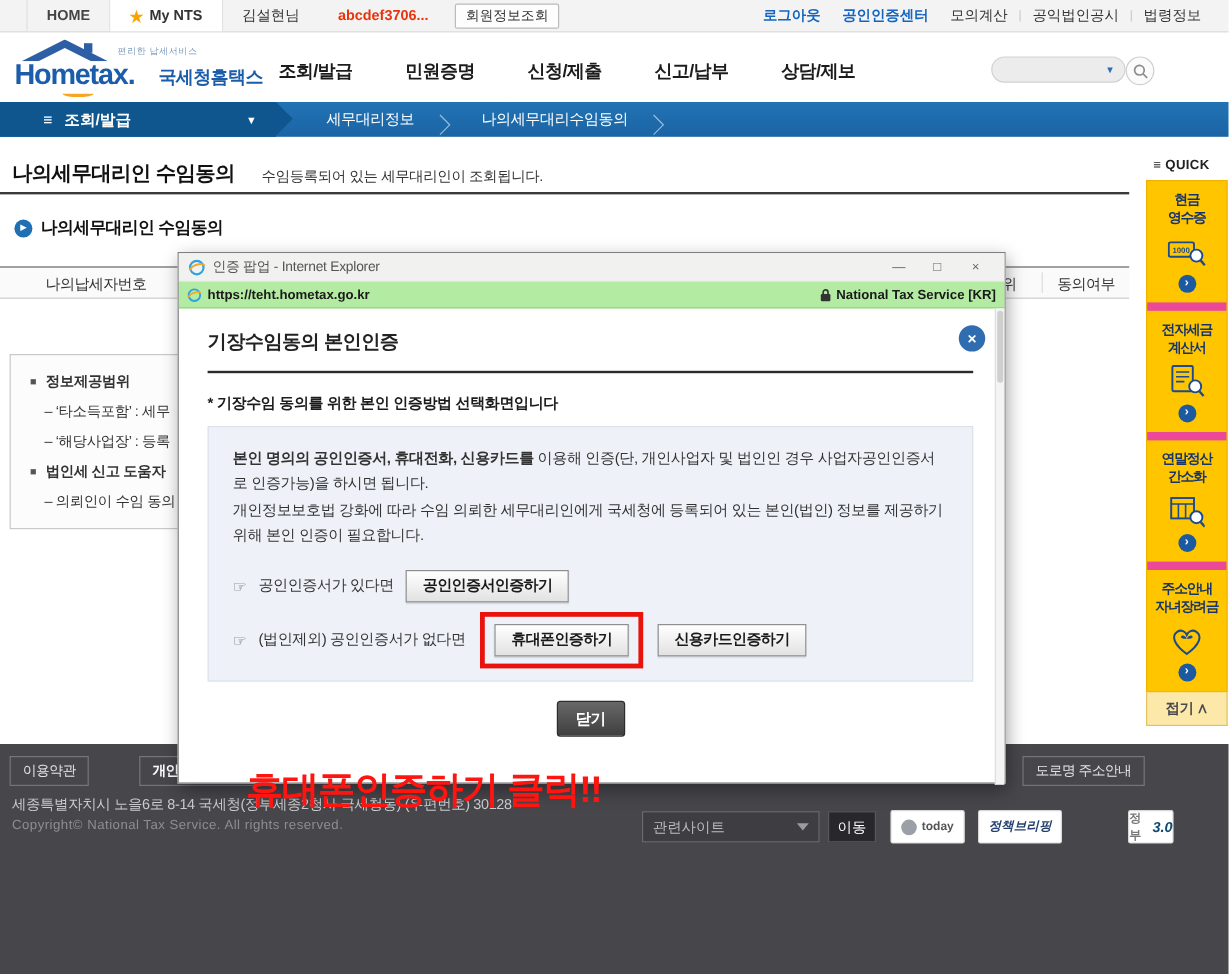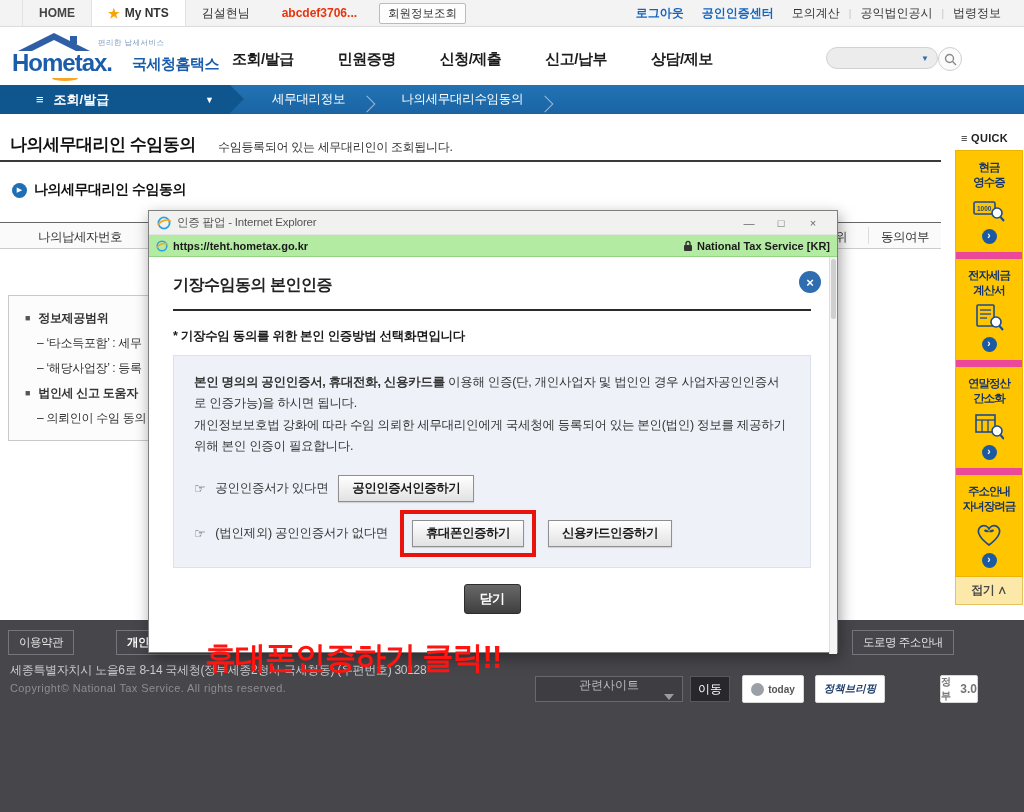--- a/index.html
+++ b/index.html
@@ -93,32 +93,32 @@
   
   .footer { position:absolute; left:0; top:620px; width:1024px; height:192px; background:#47464b; z-index:5; color:#cfcfd2; }
   .f-btn { position:absolute; border:1px solid #76757b; color:#e3e3e5; font-size:11.5px; padding:4px 10px;
            background:transparent; letter-spacing:-.5px; }
   .f-terms { left:8px; top:10px; }
   .f-privacy { left:116px; top:10px; font-weight:bold; color:#fff; }
   .f-road { left:852px; top:10px; }
   .f-address { position:absolute; left:10px; top:42px; font-size:12px; color:#cbcbce; letter-spacing:-.3px; }
   .f-copy { position:absolute; left:10px; top:62px; font-size:11px; color:#8d8d92; letter-spacing:.4px; }
   .f-related { position:absolute; left:535px; top:56px; width:148px; height:26px; background:#3e3d42;
-               border:1px solid #69686e; display:flex; align-items:center; font-size:12px; color:#bdbdc1; padding:0 8px;flex-direction:column; }
+               border:1px solid #69686e; display:flex; align-items:center; font-size:12px; color:#bdbdc1; padding:0 8px; }
   .f-rel-caret { margin-left:auto; width:0; height:0; border-left:5px solid transparent; border-right:5px solid transparent;
                  border-top:6px solid #9a9aa0; }
   .f-go { position:absolute; left:690px; top:56px; width:40px; height:26px; background:#28272c; border:1px solid #58575d;
           color:#fff; font-size:12px; display:flex; align-items:center; justify-content:center; }
   .f-badge { position:absolute; top:55px; height:28px; background:#fff; border:1px solid #d8d8d8; border-radius:2px;
              display:flex; align-items:center; justify-content:center; gap:4px; font-size:10px; font-weight:bold; }
   .f-badge1 { left:742px; width:62px; color:#555; }
   .f-badge2 { left:815px; width:70px; color:#23406e; font-style:italic; font-size:10.5px; }
   .f-badge3 { left:940px; width:38px; color:#777; }
   .badge-dot { width:13px; height:13px; border-radius:50%; background:#9aa0a6; }
-  .badge3-num { color:#737373; font-size:12px; }
+  .badge3-num { color:#0c4a6e; font-size:12px; font-style:italic; }
 
   
   .popup { position:absolute; left:148px; top:210px; width:690px; height:443px; background:#fff;
            border:1px solid #7f7f7f; box-shadow:2px 5px 14px rgba(0,0,0,.38); z-index:10; }
   .pw-titlebar { height:24px; background:#f1f1f0; border-bottom:1px solid #e3e3e2; display:flex; align-items:center; padding:0 8px; }
   .pw-title { font-size:11.5px; color:#555; margin-left:6px; letter-spacing:-.2px; }
   .pw-controls { margin-left:auto; display:flex; }
   .pw-ctl { width:32px; text-align:center; color:#666; font-size:11px; }
   .pw-urlbar { height:22px; background:#b4eba3; border-bottom:1px solid #93d483; display:flex; align-items:center;
                padding:0 7px; font-size:11px; white-space:nowrap; overflow:hidden; }

